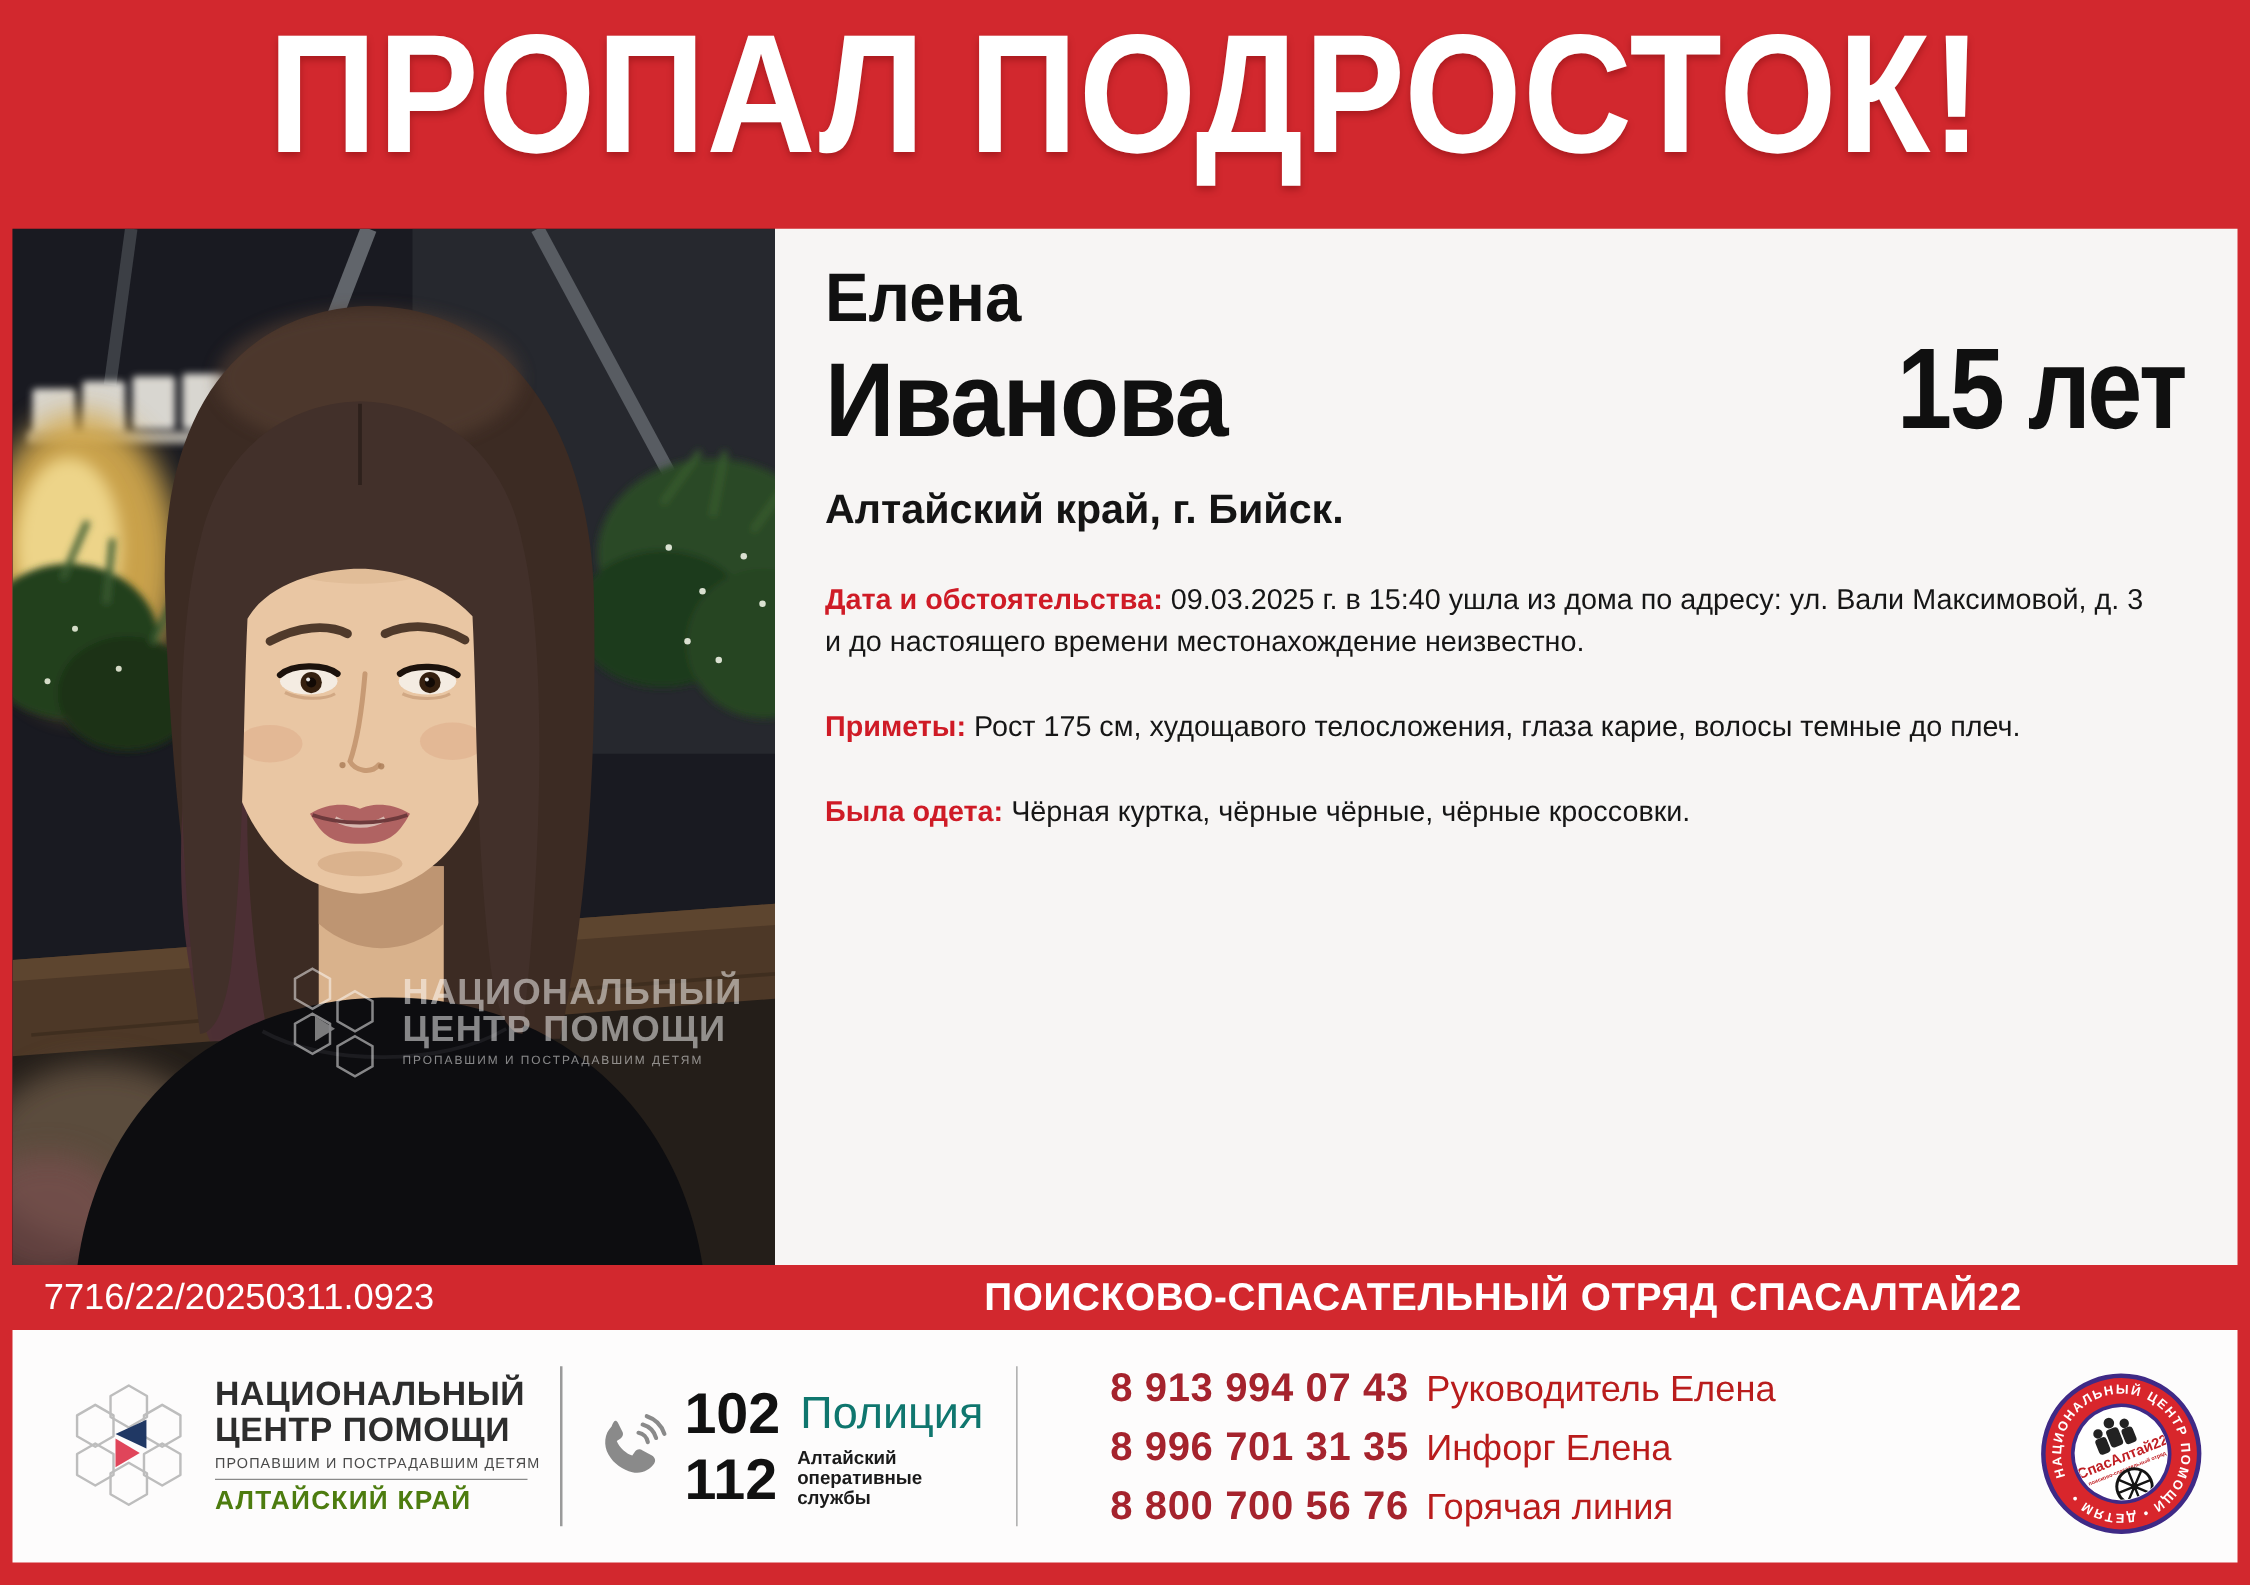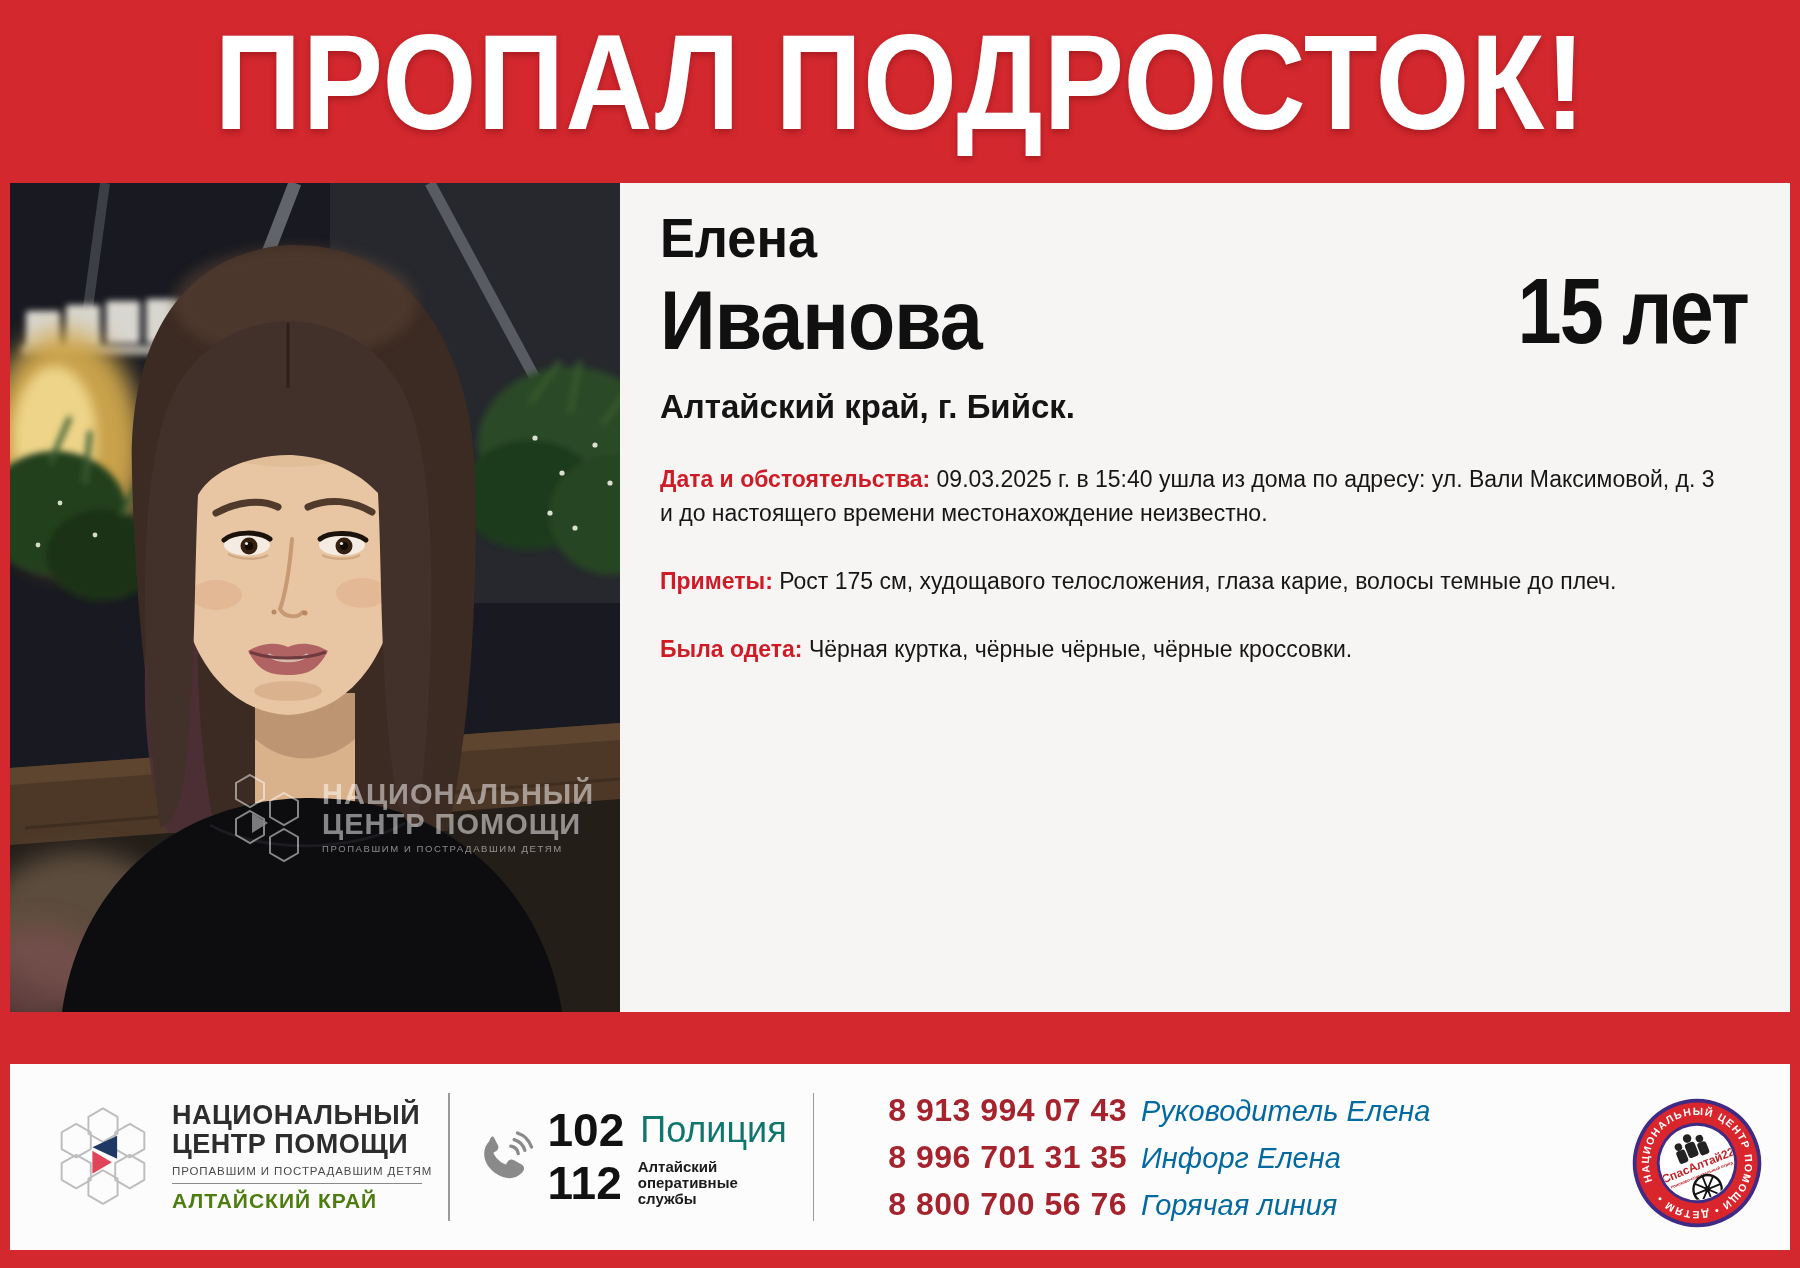--- a/index.html
+++ b/index.html
@@ -3,21 +3,21 @@
 <meta charset="utf-8">
 <style>
   html,body{margin:0;padding:0;background:#888;}
   *{box-sizing:border-box;}
   .poster{
     position:relative;width:1800px;height:1268px;background:#d2282e;
     font-family:"Liberation Sans",sans-serif;overflow:hidden;
   }
   
   .banner{position:absolute;left:0;top:0;width:1800px;height:157px;
-    display:flex;align-items:flex-end;justify-content:center;background:#d2282e;}
+    display:flex;align-items:flex-start;justify-content:center;background:#d2282e;}
   .banner-title{color:#fff;font-size:130px;font-weight:700;letter-spacing:1px;
     white-space:nowrap;transform:scale(0.93,1.04);text-shadow:0 3px 6px rgba(90,0,0,.35);}
   
   .photo{position:absolute;left:10px;top:183px;width:610px;height:829px;overflow:hidden;background:#191a21;}
   .photo svg{display:block;width:100%;height:100%;}
   .wm{position:absolute;left:212px;top:588px;display:flex;align-items:center;gap:14px;opacity:.5;}
   .wm-text{color:#fff;line-height:1.02;}
   .wm-l{font-size:29px;font-weight:700;letter-spacing:1px;white-space:nowrap;}
   .wm-s{font-size:9.5px;letter-spacing:1.6px;margin-top:5px;white-space:nowrap;}
   
@@ -50,21 +50,21 @@
   .vdiv{width:1.5px;height:128px;background:#9a9a9a;margin:0 26px;}
   .phones{display:flex;align-items:center;gap:14px;}
   .phone-rows{display:flex;flex-direction:column;gap:6px;}
   .ph-row{display:flex;align-items:center;gap:16px;}
   .ph-num{font-size:46px;font-weight:700;color:#111;line-height:1;}
   .ph-lbl{font-size:36px;color:#0f766e;}
   .ph-lbl-small{font-size:15px;color:#1a1a1a;line-height:1.05;width:105px;font-weight:600;}
   .contacts{display:flex;flex-direction:column;gap:10px;margin-left:48px;}
   .c-row{display:flex;align-items:baseline;gap:14px;white-space:nowrap;}
   .c-phone{font-size:32px;font-weight:700;color:#a5232d;letter-spacing:.5px;}
-  .c-role{font-size:29px;color:#0369a1;font-style:italic;}
+  .c-role{font-size:29px;color:#b91c1c;}
   .badge{position:absolute;right:27px;top:33px;width:132px;height:132px;transform:rotate(-22deg);}
   .footer-right{position:relative;flex:1;height:100%;}
 </style>
 </head>
 <body>
 
 <div class="poster">
 
   <div class="banner">
     <div class="banner-title">ПРОПАЛ ПОДРОСТОК!</div>
@@ -218,20 +218,24 @@
         <span class="lbl">Приметы:</span>
         <span>Рост 175 см, худощавого телосложения, глаза карие, волосы темные до плеч.</span>
       </p>
       <p class="detail">
         <span class="lbl">Была одета:</span>
         <span>Чёрная куртка, чёрные чёрные, чёрные кроссовки.</span>
       </p>
     </div>
   </div>
 
+  <div class="strip">
+    <div class="case-id">7716/22/20250311.0923</div>
+    <div class="squad">ПОИСКОВО-СПАСАТЕЛЬНЫЙ ОТРЯД СПАСАЛТАЙ22</div>
+  </div>
 
   <div class="footer">
     <div class="ncp">
       <svg width="106" height="122" viewBox="0 0 120 136">
         <g fill="none" stroke="#bdbdbd" stroke-width="2.2" stroke-linejoin="round">
           <path d="M60,13 L76.5,22.5 L76.5,41.5 L60,51 L43.5,41.5 L43.5,22.5 Z"></path>
           <path d="M90.3,30.5 L106.8,40 L106.8,59 L90.3,68.5 L73.8,59 L73.8,40 Z"></path>
           <path d="M90.3,65.5 L106.8,75 L106.8,94 L90.3,103.5 L73.8,94 L73.8,75 Z"></path>
           <path d="M60,83 L76.5,92.5 L76.5,111.5 L60,121 L43.5,111.5 L43.5,92.5 Z"></path>
           <path d="M29.7,65.5 L46.2,75 L46.2,94 L29.7,103.5 L13.2,94 L13.2,75 Z"></path>

